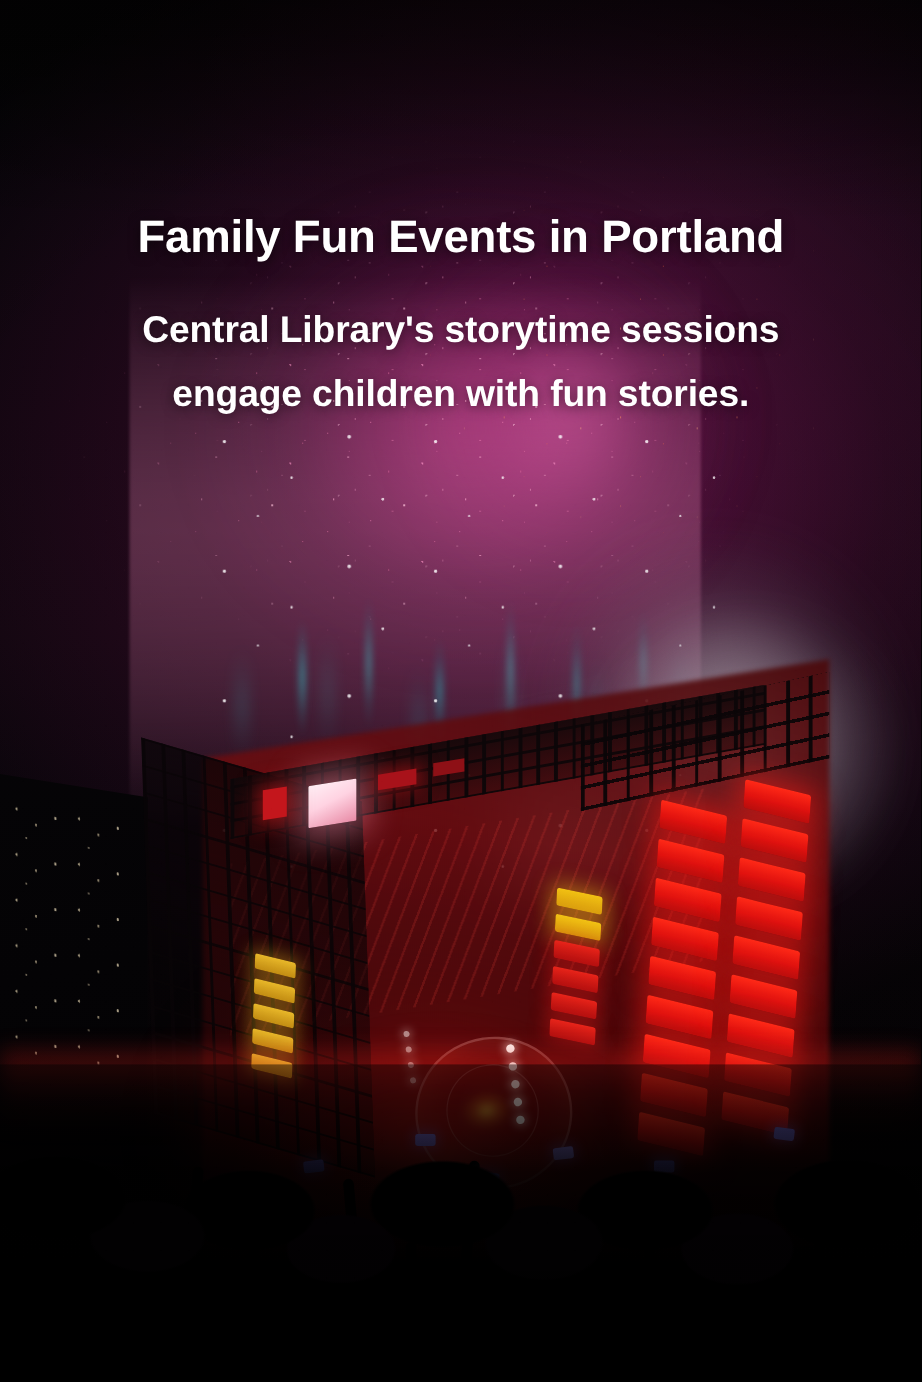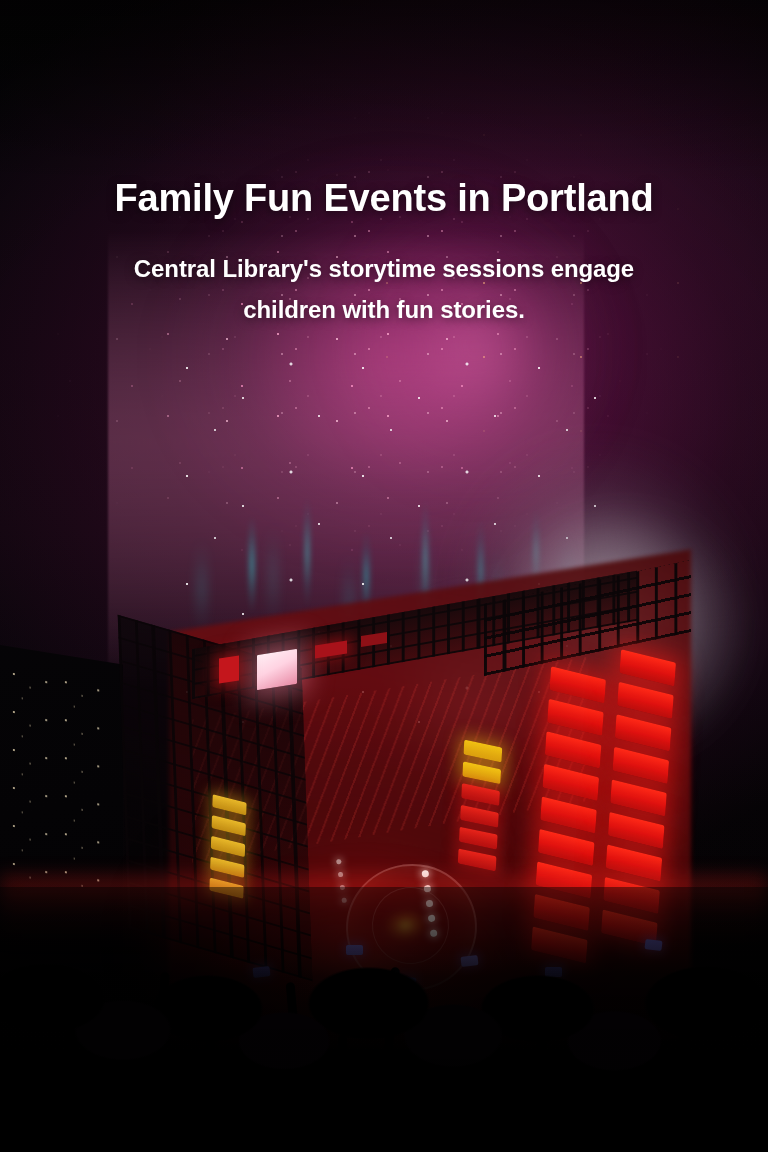--- a/index.html
+++ b/index.html
@@ -465,21 +465,21 @@
     letter-spacing:-0.2px;
     line-height:1.08;
     padding:0 22px;
     text-shadow:0 2px 10px rgba(0,0,0,.55);
   }
   .subhead{
     position:absolute;
     left:0; right:0; top:248px;
     text-align:center;
     color:#ffffff;
-    font-size:24px;
+    font-size:31px;
     font-weight:700;
     line-height:1.72;
     letter-spacing:-0.1px;
     padding:0 92px;
     text-shadow:0 2px 10px rgba(0,0,0,.5);
   }
   .footer-url{
     position:absolute;
     left:0; right:0; top:1036px;
     text-align:center;

